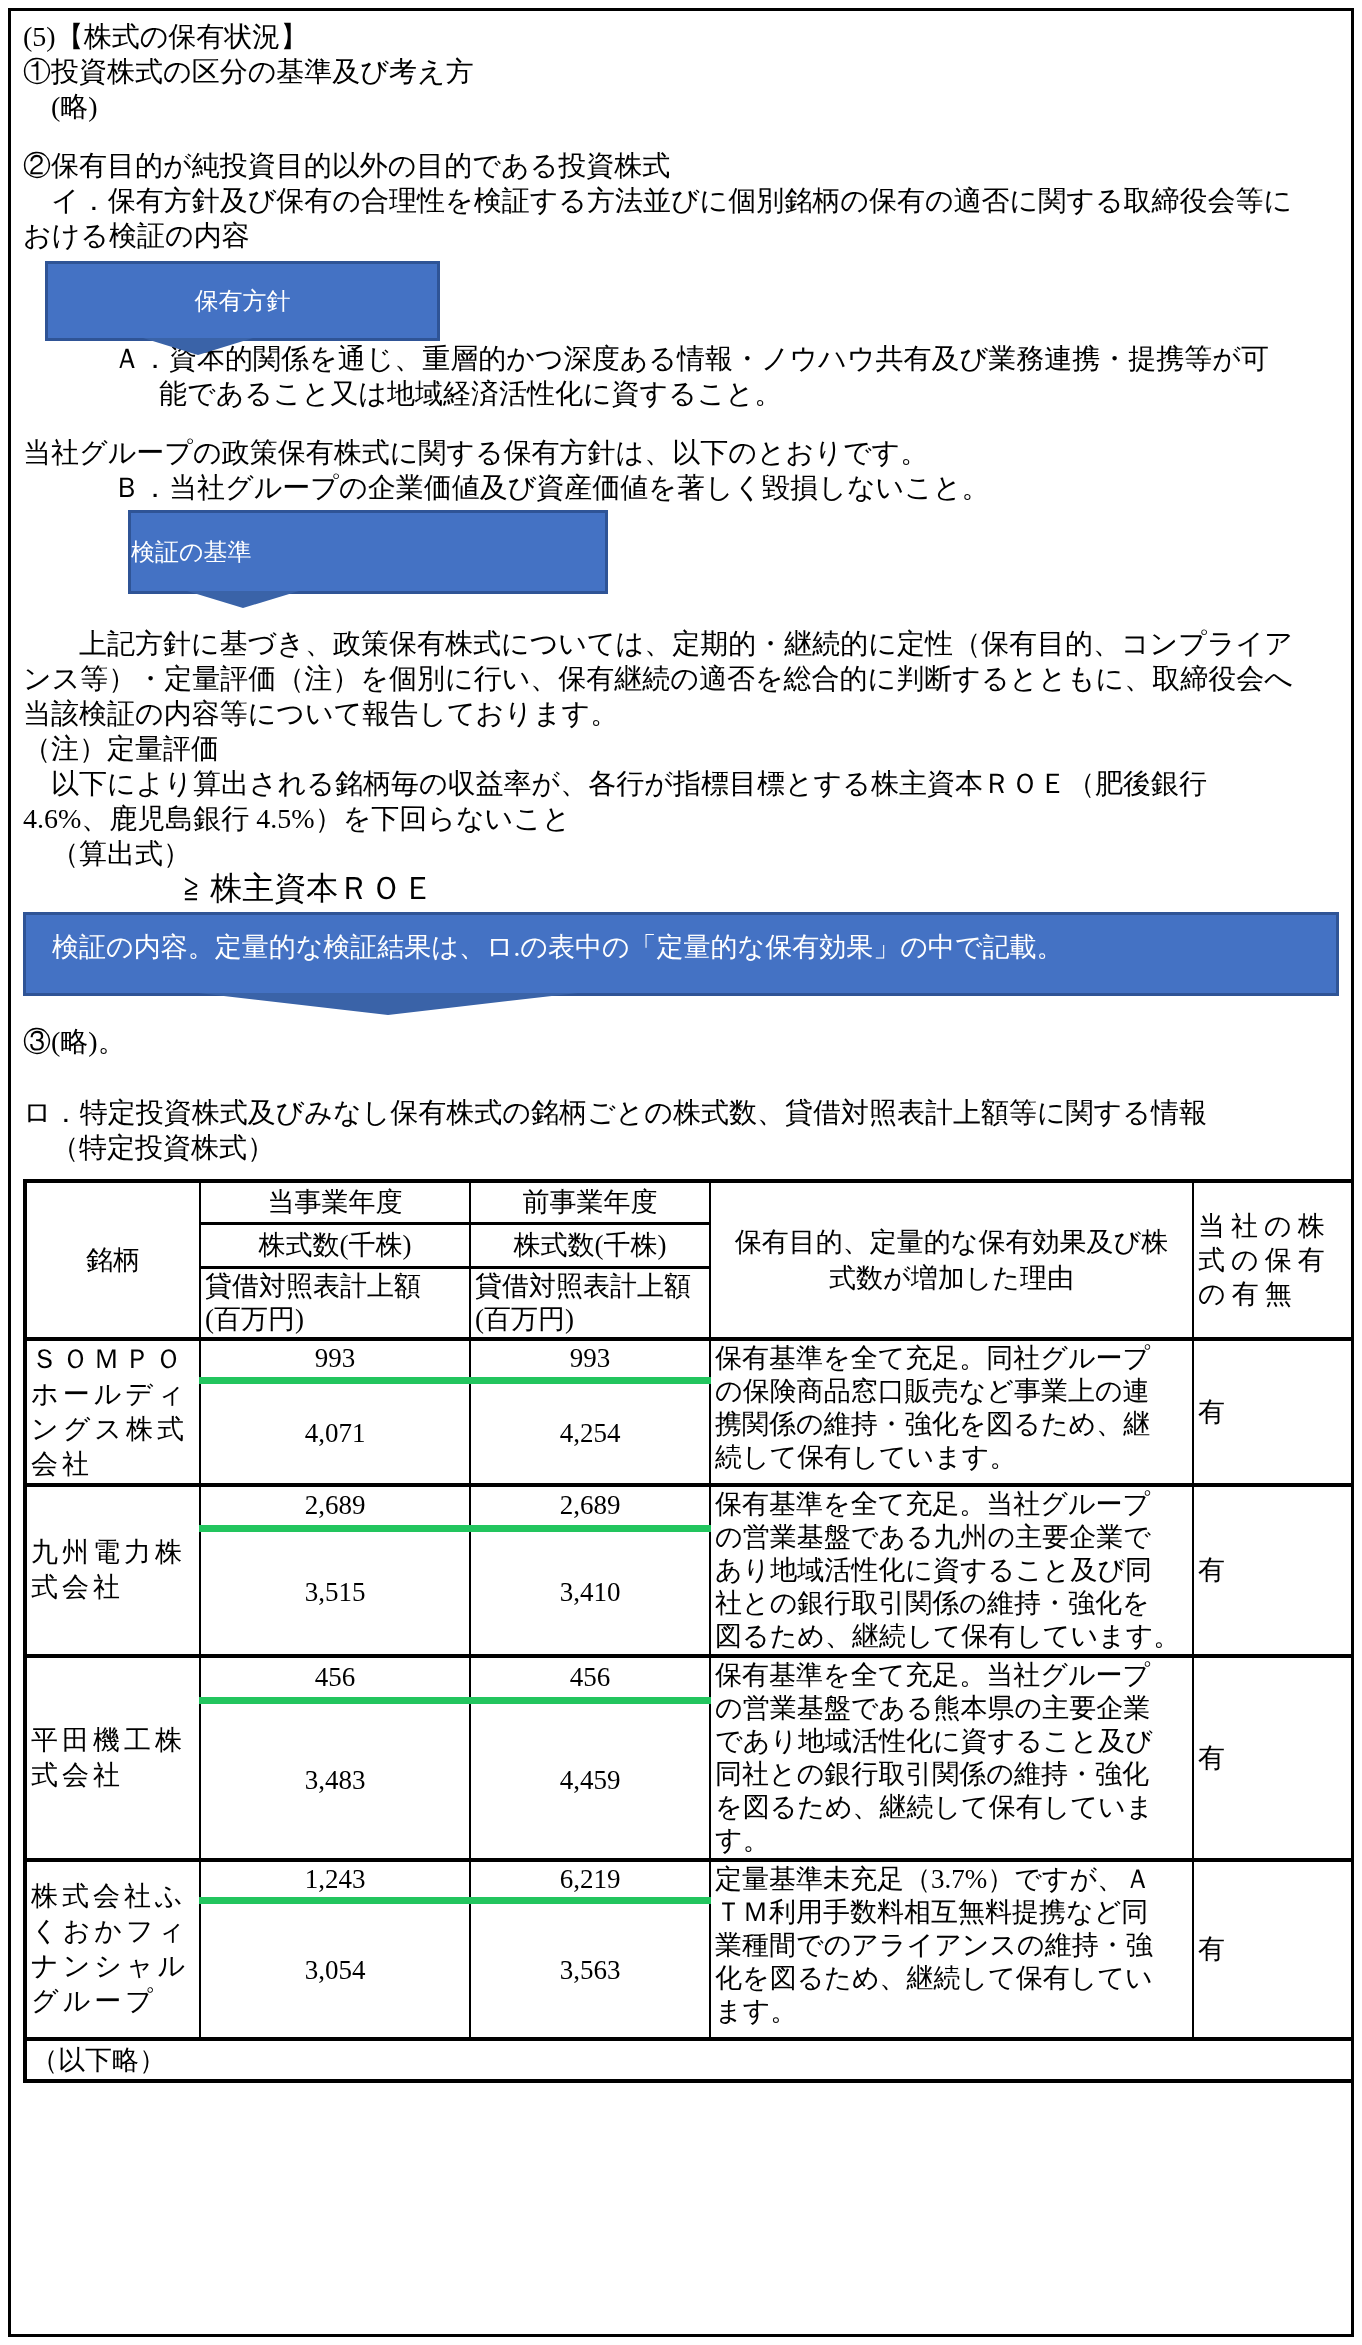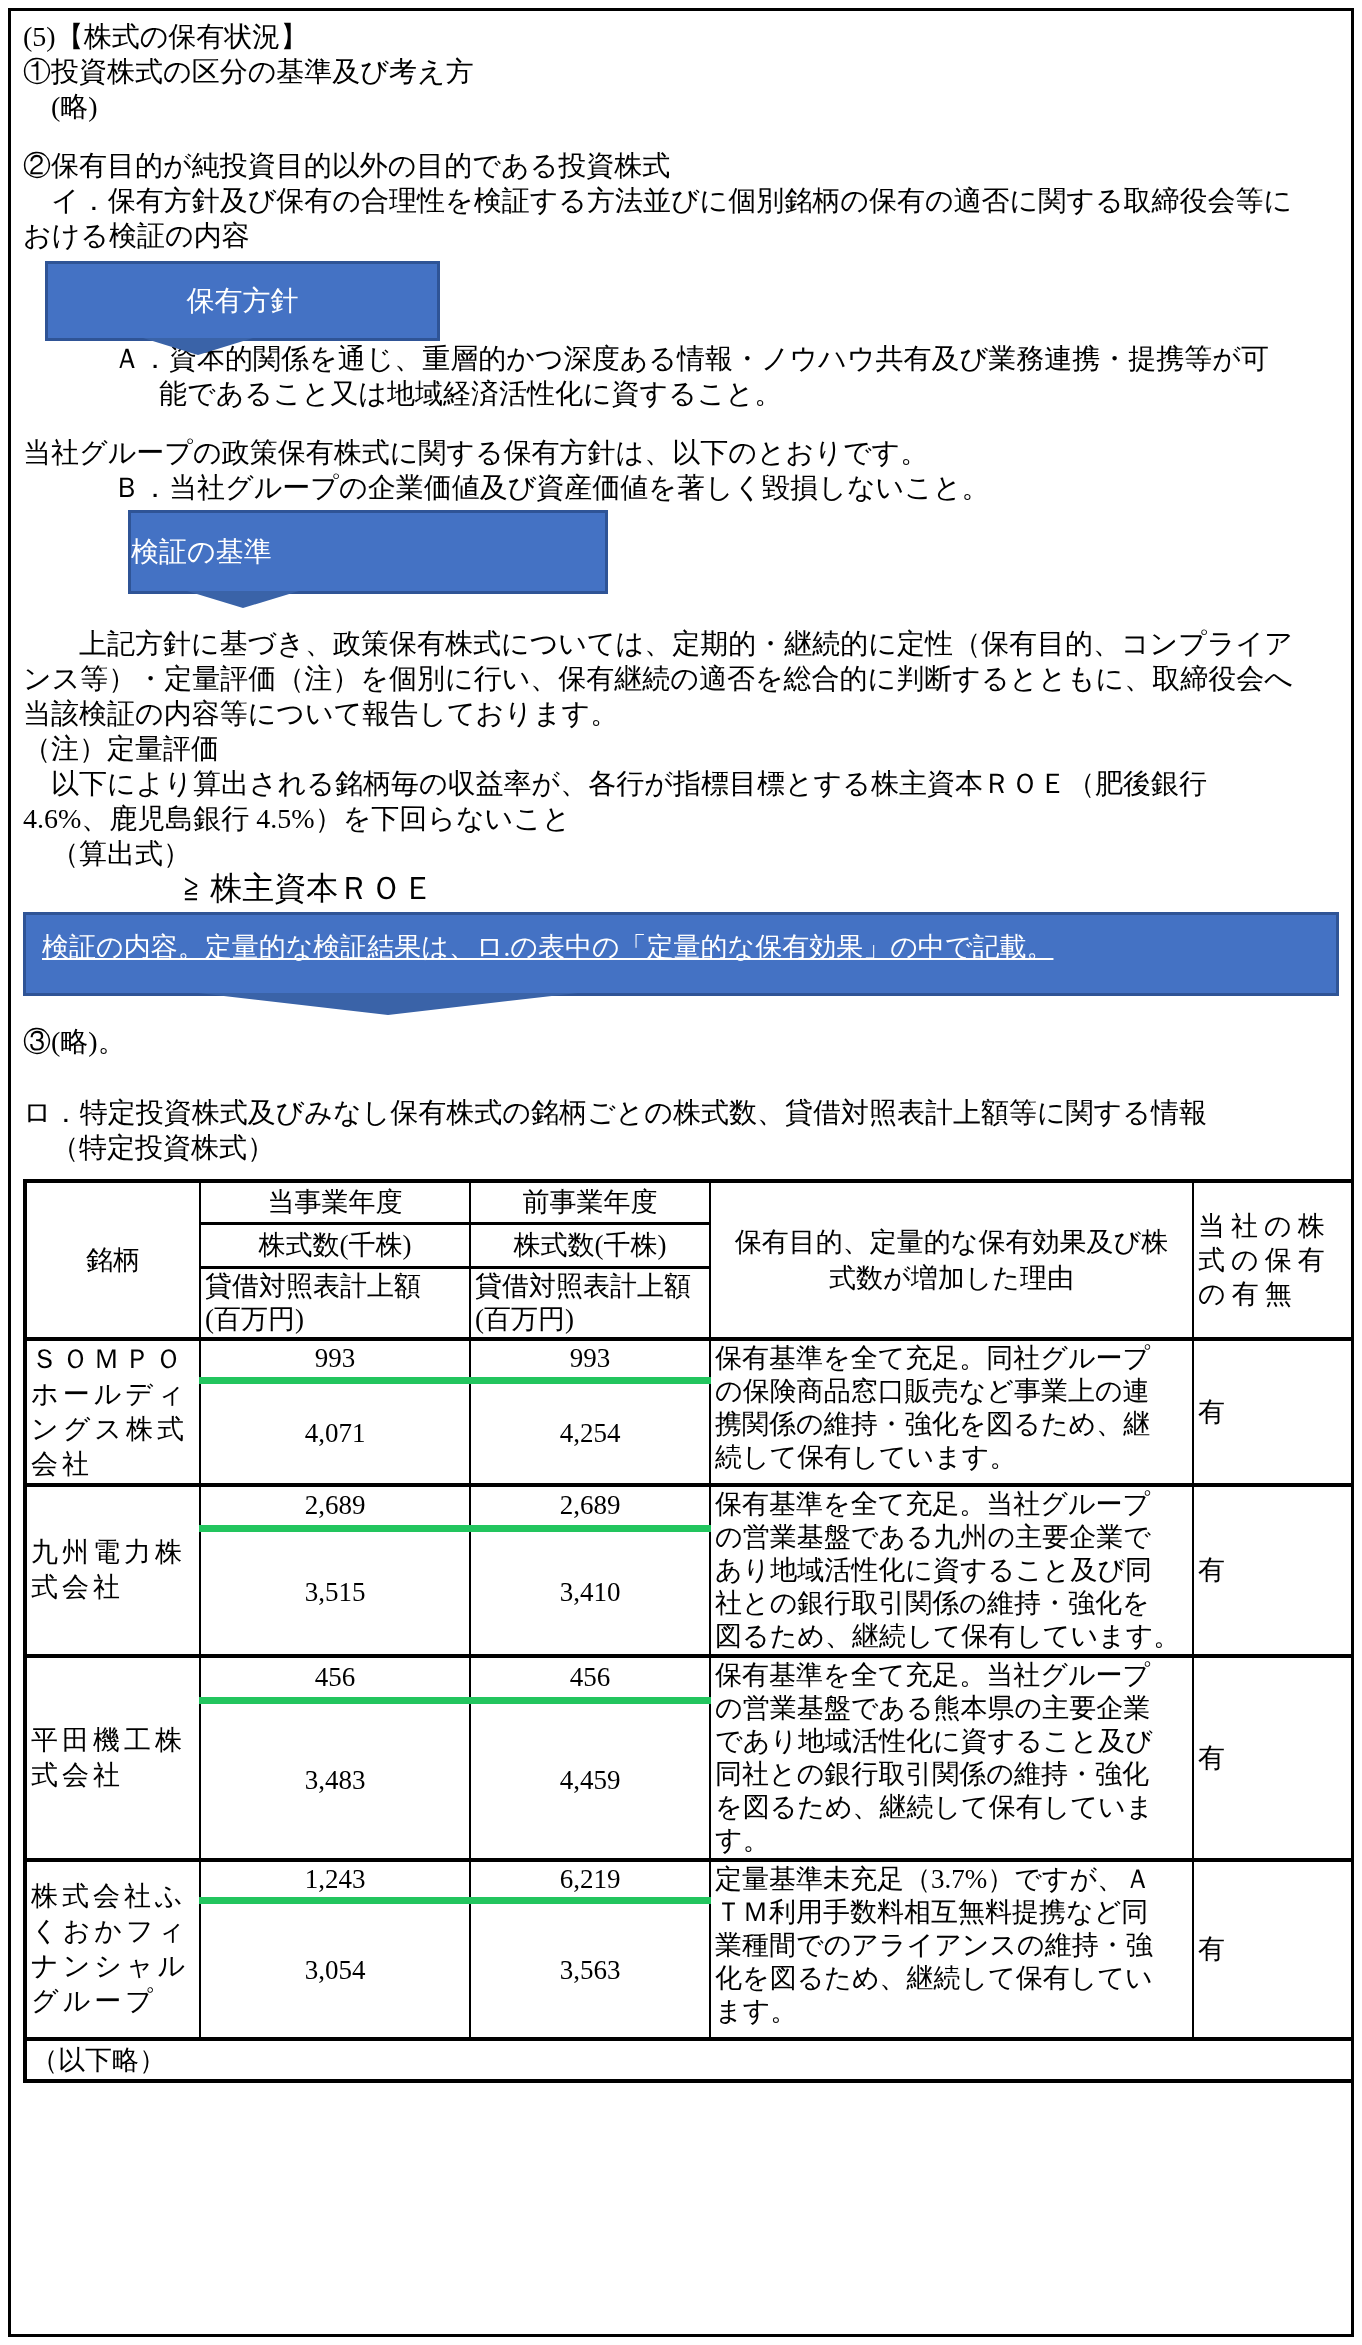--- a/index.html
+++ b/index.html
@@ -3,28 +3,28 @@
 <meta charset="utf-8">
 <style>
   html,body{margin:0;padding:0;background:#fff;}
   body{width:1362px;height:2345px;font-family:"Liberation Serif","DejaVu Serif",serif;color:#000;}
   .page{box-sizing:border-box;margin:8px;height:2329px;border:3px solid #000;padding:8px 12px;overflow:hidden;position:relative;background:#fff;}
   .ln{font-size:28px;line-height:35px;margin:0;white-space:pre-wrap;}
   .indent2{margin-top:24px;}
   .lettered{margin-left:136px;text-indent:-46px;}
   
   .callout{position:relative;background:#4472C4;border:3px solid #2F5496;color:#fff;box-sizing:border-box;}
-  .callout .label{font-size:28px;line-height:34px;}
+  .callout .label{font-size:24px;line-height:34px;}
   .notch{position:absolute;width:0;height:0;border-style:solid;border-color:#3A63A8 transparent transparent transparent;}
   .banner1{margin-top:8px;margin-left:22px;width:395px;height:80px;display:flex;align-items:center;justify-content:center;}
   .banner1 .notch{bottom:-17px;left:95px;border-width:17px 55px 0 55px;}
   .banner2{margin-top:5px;margin-left:105px;width:480px;height:84px;display:flex;align-items:center;justify-content:flex-start;}
   .banner2 .notch{bottom:-17px;left:56px;border-width:17px 56px 0 56px;}
   .banner3{margin-top:6px;width:100%;height:84px;display:flex;align-items:center;}
-  .banner3 .label{font-size:27px;padding-left:16px;padding-bottom:14px;text-decoration:underline;}
+  .banner3 .label{font-size:27px;padding-left:26px;padding-bottom:14px;}
   .banner3 .notch{bottom:-22px;left:172px;border-width:22px 190px 0 190px;}
   .after-notch{margin-top:24px;}
   
   .formula-row{display:flex;align-items:flex-start;margin-left:148px;margin-top:0;}
   .fraction .num{font-size:28px;line-height:35px;border-bottom:4px solid #000;padding:0 8px 6px 8px;}
   .fraction .den{font-size:28px;line-height:35px;text-align:center;padding-top:2px;}
   .formula-rhs{font-size:32px;line-height:35px;margin-left:12px;}
   
   table.holdings{border-collapse:collapse;table-layout:fixed;width:1330px;margin-top:14px;border:4px solid #000;}
   table.holdings td{border:2px solid #000;font-size:27px;padding:1px 4px;box-sizing:border-box;}

